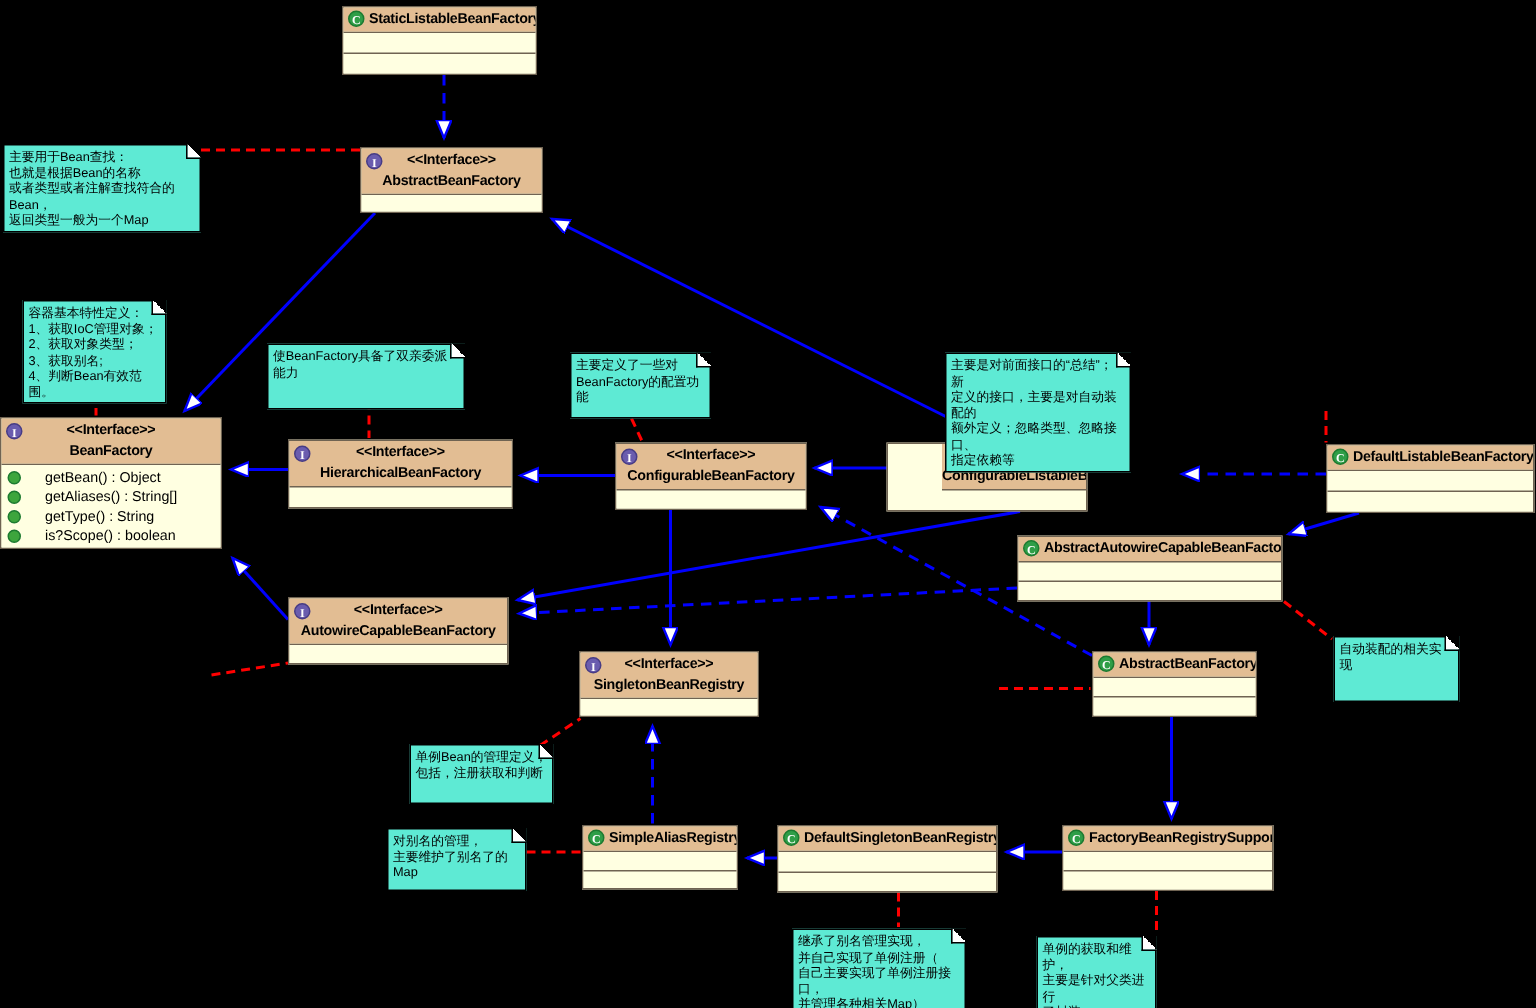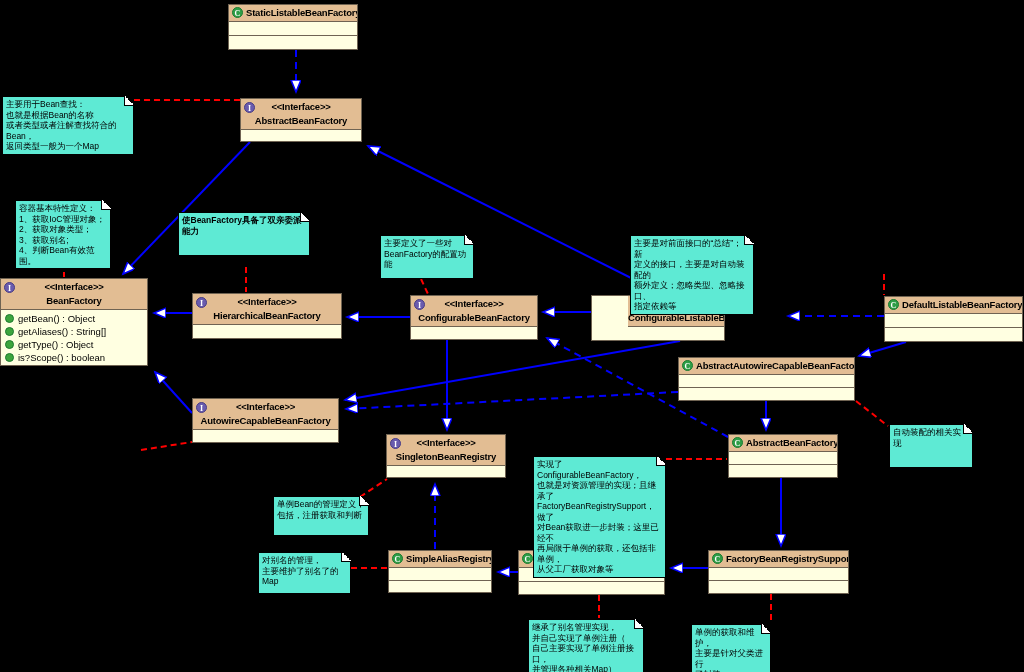--- a/index.html
+++ b/index.html
@@ -20,21 +20,21 @@
          font-family:"Liberation Serif",serif;box-sizing:border-box;}
   .node.interface .badge{top:3px;background:#6a5cae;border:1px solid #473c85;}
   .node.class .badge{top:2px;background:#2f9e47;border:1px solid #1c7a30;}
   .titles{flex:1;text-align:center;overflow:hidden;}
   .node.class .titles{text-align:left;margin-left:17px;}
   .stereo,.cname{font-weight:bold;font-size:9.5px;line-height:14px;color:#000;letter-spacing:-0.2px;white-space:nowrap;}
   .node.class .cname{line-height:14px;}
   .comp{flex:1;background:#ffffe1;border-top:1px solid #6f6352;}
   .members{flex:1;background:#ffffe1;border-top:1px solid #6f6352;padding:2px 0 1px 4px;
            display:flex;flex-direction:column;justify-content:space-around;}
-  .method{display:flex;align-items:center;gap:4px;font-size:9.5px;color:#000;white-space:nowrap;}
+  .method{display:flex;align-items:center;gap:16px;font-size:9.5px;color:#000;white-space:nowrap;}
   .mdot{width:7px;height:7px;border-radius:50%;background:#3da53d;border:1px solid #1c7a30;flex:0 0 auto;}
   .note{position:absolute;z-index:2;background:#5eead4;border:1px solid #000;box-sizing:border-box;
         padding:2px 3px;font-size:8.5px;line-height:10.5px;color:#000;white-space:pre-line;}
   .note::before{content:"";position:absolute;top:-1px;right:-1px;width:10px;height:10px;
         background:linear-gradient(to bottom left,#000 0 50%,#fff 50%);
         border-left:1px solid #000;border-bottom:1px solid #000;box-sizing:border-box;}
 </style>
 </head>
 <body>
 
@@ -109,21 +109,21 @@
         <div class="method">
           <span class="mdot"></span>
           <span>getBean() : Object</span>
         </div>
         <div class="method">
           <span class="mdot"></span>
           <span>getAliases() : String[]</span>
         </div>
         <div class="method">
           <span class="mdot"></span>
-          <span>getType() : Object</span>
+          <span>getType() : String</span>
         </div>
         <div class="method">
           <span class="mdot"></span>
           <span>is?Scope() : boolean</span>
         </div>
       </div>
     </div>
     <div class="node interface" style="left: 192px; top: 293px; width: 150px; height: 46px;">
       <div class="head">
         <span class="badge">I</span>
@@ -236,36 +236,30 @@
     </div>
     <div class="note" style="left: 2px; top: 96px; width: 132px; min-height: 48px;">主要用于Bean查找：
 也就是根据Bean的名称
 或者类型或者注解查找符合的Bean，
 返回类型一般为一个Map</div>
     <div class="note" style="left: 15px; top: 200px; width: 96px; min-height: 56px;">容器基本特性定义：
 1、获取IoC管理对象；
 2、获取对象类型；
 3、获取别名;
 4、判断Bean有效范围。</div>
-    <div class="note" style="left: 178px; top: 212px; width: 132px; min-height: 44px; font-weight: bold;">使BeanFactory具备了双亲委派能力</div>
+    <div class="note" style="left: 178px; top: 229px; width: 132px; min-height: 44px;">使BeanFactory具备了双亲委派能力</div>
     <div class="note" style="left: 380px; top: 235px; width: 94px; min-height: 44px;">主要定义了一些对
 BeanFactory的配置功能</div>
     <div class="note" style="left: 630px; top: 235px; width: 124px; min-height: 52px;">主要是对前面接口的“总结”；新
 定义的接口，主要是对自动装配的
 额外定义；忽略类型、忽略接口、
 指定依赖等</div>
     <div class="note" style="left: 889px; top: 424px; width: 84px; min-height: 44px;">自动装配的相关实现</div>
     <div class="note" style="left: 273px; top: 496px; width: 96px; min-height: 40px;">单例Bean的管理定义，
 包括，注册获取和判断</div>
-    <div class="note" style="left: 533px; top: 456px; width: 133px; min-height: 70px;">实现了ConfigurableBeanFactory，
-也就是对资源管理的实现；且继承了
-FactoryBeanRegistrySupport，做了
-对Bean获取进一步封装；这里已经不
-再局限于单例的获取，还包括非单例，
-从父工厂获取对象等</div>
     <div class="note" style="left: 258px; top: 552px; width: 93px; min-height: 42px;">对别名的管理，
 主要维护了别名了的Map</div>
     <div class="note" style="left: 528px; top: 619px; width: 116px; min-height: 50px;">继承了别名管理实现，
 并自己实现了单例注册（
 自己主要实现了单例注册接口，
 并管理各种相关Map）</div>
     <div class="note" style="left: 691px; top: 624px; width: 80px; min-height: 46px;">单例的获取和维护，
 主要是针对父类进行
 了封装</div>
   </div>

